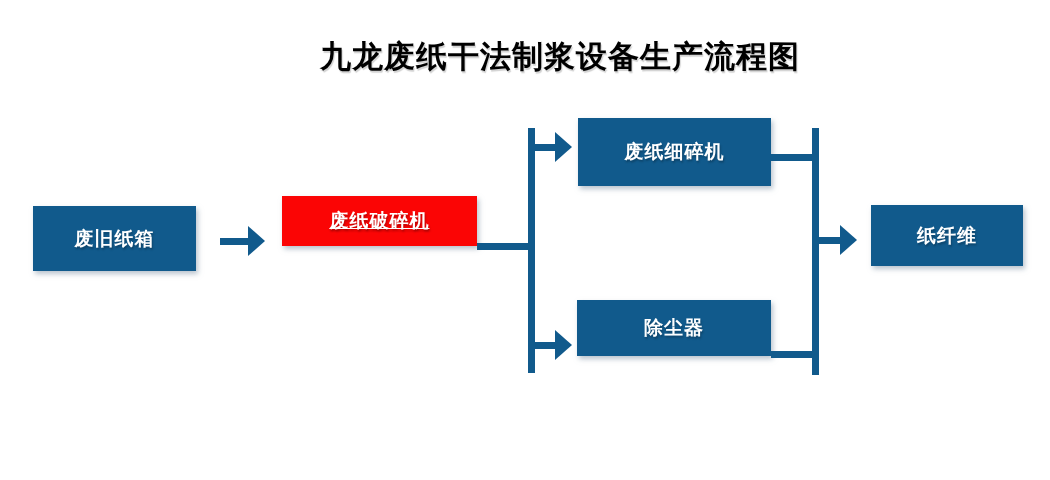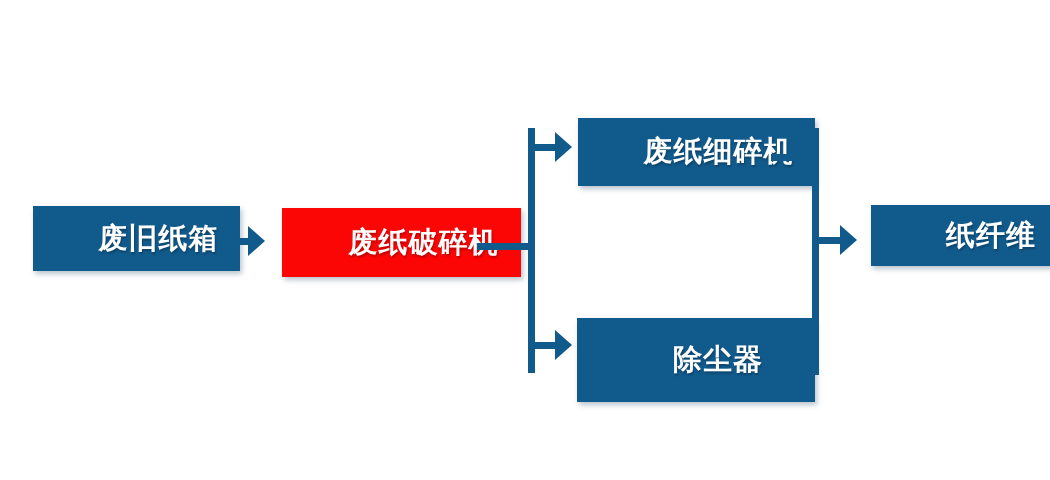--- a/index.html
+++ b/index.html
@@ -19,24 +19,23 @@
     font-weight:900;
     letter-spacing:1px;
     color:var(--title-text,#000);
     text-shadow:1px 2px 1px rgba(0,0,0,0.18);
     white-space:nowrap;
   }
   .node{
     position:absolute;
     display:flex;align-items:center;justify-content:center;
     color:var(--box-text,#fff);
-    font-size:29px;font-weight:bold;letter-spacing:1px;
+    font-size:19px;font-weight:bold;letter-spacing:1px;
     box-shadow:2px 3px 5px rgba(130,148,165,0.55);
     white-space:nowrap;
-    padding-left:44px;
   }
   .node span{text-shadow:1px 2px 2px rgba(0,0,0,0.25);}
   .node-blue{background:var(--box-blue,#115A8C);}
   .node-red{background:var(--box-red,#FB0505);}
   .line{
     position:absolute;
     background:var(--connector-blue,#115A8C);
   }
   .arrowhead{
     position:absolute;
@@ -44,34 +43,35 @@
     border-top:15px solid transparent;
     border-bottom:15px solid transparent;
     border-left:17px solid var(--connector-blue,#115A8C);
   }
 </style>
 </head>
 <body>
 
 <div class="canvas">
 
+  <h1 class="title">九龙废纸干法制浆设备生产流程图</h1>
 
   <div class="node node-blue" style="left:33px;top:206px;width:163px;height:65px;">
     <span>废旧纸箱</span>
   </div>
 
-  <div class="node node-red" style="left:282px;top:208px;width:195px;height:69px;">
+  <div class="node node-red" style="left:282px;top:196px;width:195px;height:50px;text-decoration:underline;">
     <span>废纸破碎机</span>
   </div>
 
   <div class="node node-blue" style="left:578px;top:118px;width:193px;height:68px;">
     <span>废纸细碎机</span>
   </div>
 
-  <div class="node node-blue" style="left:577px;top:318px;width:194px;height:84px;">
+  <div class="node node-blue" style="left:577px;top:300px;width:194px;height:56px;">
     <span>除尘器</span>
   </div>
 
   <div class="node node-blue" style="left:871px;top:205px;width:152px;height:61px;">
     <span>纸纤维</span>
   </div>
 
   <div class="line" style="left:220px;top:238px;width:29px;height:7px;"></div>
   <div class="arrowhead" style="left:248px;top:226px;"></div>
 

